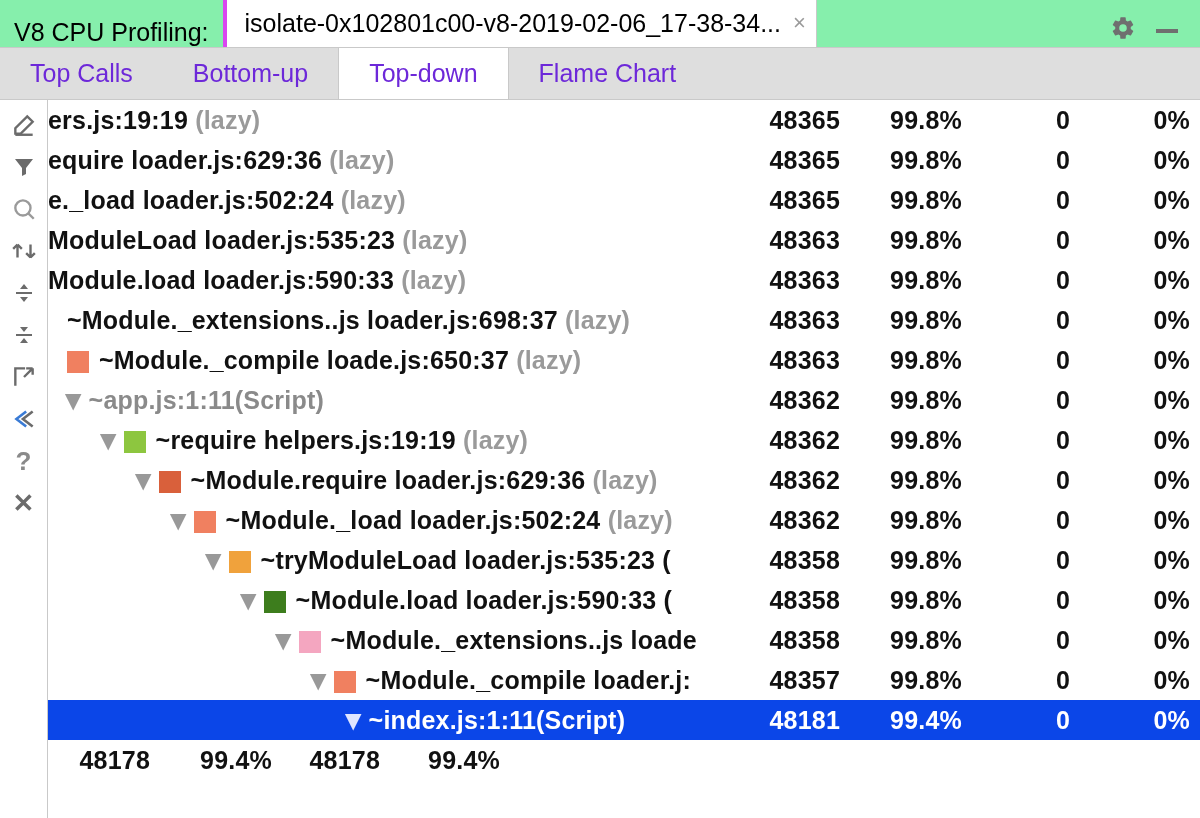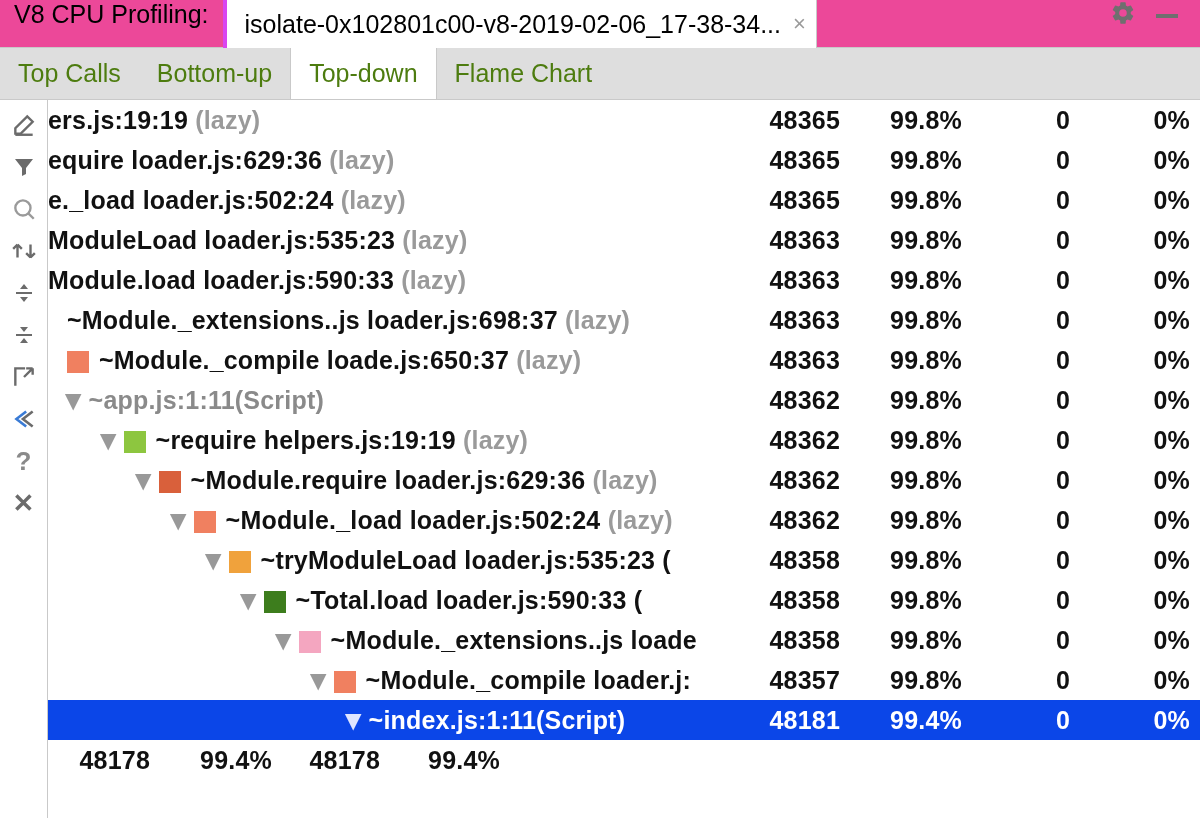--- a/index.html
+++ b/index.html
@@ -1,28 +1,28 @@
 <!DOCTYPE html>
 <html><head>
 <meta charset="utf-8">
 <style>
   * { margin:0; padding:0; box-sizing:border-box; }
   html, body { width:1200px; height:818px; font-family:-apple-system,BlinkMacSystemFont,"Segoe UI",Arial,sans-serif; font-size:24px; color:#111; overflow:hidden; }
   
-  .topbar { display:flex; align-items:flex-start; height:48px; background:#ec4899; border-bottom:1px solid #c9c9c9; }
+  .topbar { display:flex; align-items:flex-end; height:48px; background:#86efac; border-bottom:1px solid #c9c9c9; }
   .topbar-title { padding:0 14px; color:#000; font-size:25px; }
   .file-tab { display:flex; align-items:center; height:48px; padding:0 10px 0 18px; background:#fff; border-left:4px solid #d946ef; border-right:1px solid #c9c9c9; color:#000; font-size:25px; }
   .file-tab .close-x { color:#9a9a9a; margin-left:12px; font-size:22px; }
   .topbar-right { margin-left:auto; display:flex; align-items:center; gap:20px; padding-right:22px; }
   
   .hide-icon { width:22px; height:4px; background:#6f6f6f; }
 
   
   .tabs-row { display:flex; align-items:stretch; height:52px; background:#dedede; border-bottom:1px solid #c9c9c9; }
-  .tab { padding:0 18px; display:flex; align-items:center; color:#4d7c0f; font-size:25px; cursor:default; }
+  .tab { padding:0 30px; display:flex; align-items:center; color:#6d28d9; font-size:25px; cursor:default; }
   .tab.active { background:#fff; border-left:1px solid #c9c9c9; border-right:1px solid #c9c9c9; }
 
   
   .main { display:flex; height:calc(100% - 100px); width:100%; position:relative; }
   .sidebar { width:48px; flex:none; border-right:1px solid #c9c9c9; display:flex; flex-direction:column; align-items:center; padding-top:6px; gap:4px; }
   .sidebar .sbtn { width:44px; height:38px; display:flex; align-items:center; justify-content:center; color:#6b6b6b; }
   .content { flex:1; position:relative; overflow:hidden; }
   .header { display:flex; align-items:center; height:44px; background:#f5f5f5; border-bottom:1px solid #c9c9c9; font-size:23px; color:#111; }
   .header .col-calls { flex:1; padding-left:44px; }
   .header .ncol { text-align:right; padding-right:10px; border-left:1px solid #c9c9c9; display:flex; align-items:center; justify-content:center; height:100%; }
@@ -206,21 +206,21 @@
           <div class="num tright w-selfp">0%</div>
         </div>
         <div class="row">
           <div class="label" style="padding-left: 159px;"><span class="chev">▶</span><span class="sq" style="background: rgb(240, 162, 60);"></span><span>~tryModuleLoad loader.js:535:23 (</span></div>
           <div class="num tright w-total">48358</div>
           <div class="num tright w-totalp">99.8%</div>
           <div class="num tright w-self">0</div>
           <div class="num tright w-selfp">0%</div>
         </div>
         <div class="row">
-          <div class="label" style="padding-left: 194px;"><span class="chev">▶</span><span class="sq" style="background: rgb(61, 125, 29);"></span><span>~Total.load loader.js:590:33 (</span></div>
+          <div class="label" style="padding-left: 194px;"><span class="chev">▶</span><span class="sq" style="background: rgb(61, 125, 29);"></span><span>~Module.load loader.js:590:33 (</span></div>
           <div class="num tright w-total">48358</div>
           <div class="num tright w-totalp">99.8%</div>
           <div class="num tright w-self">0</div>
           <div class="num tright w-selfp">0%</div>
         </div>
         <div class="row">
           <div class="label" style="padding-left: 229px;"><span class="chev">▶</span><span class="sq" style="background: rgb(244, 166, 192);"></span><span>~Module._extensions..js loade</span></div>
           <div class="num tright w-total">48358</div>
           <div class="num tright w-totalp">99.8%</div>
           <div class="num tright w-self">0</div>

